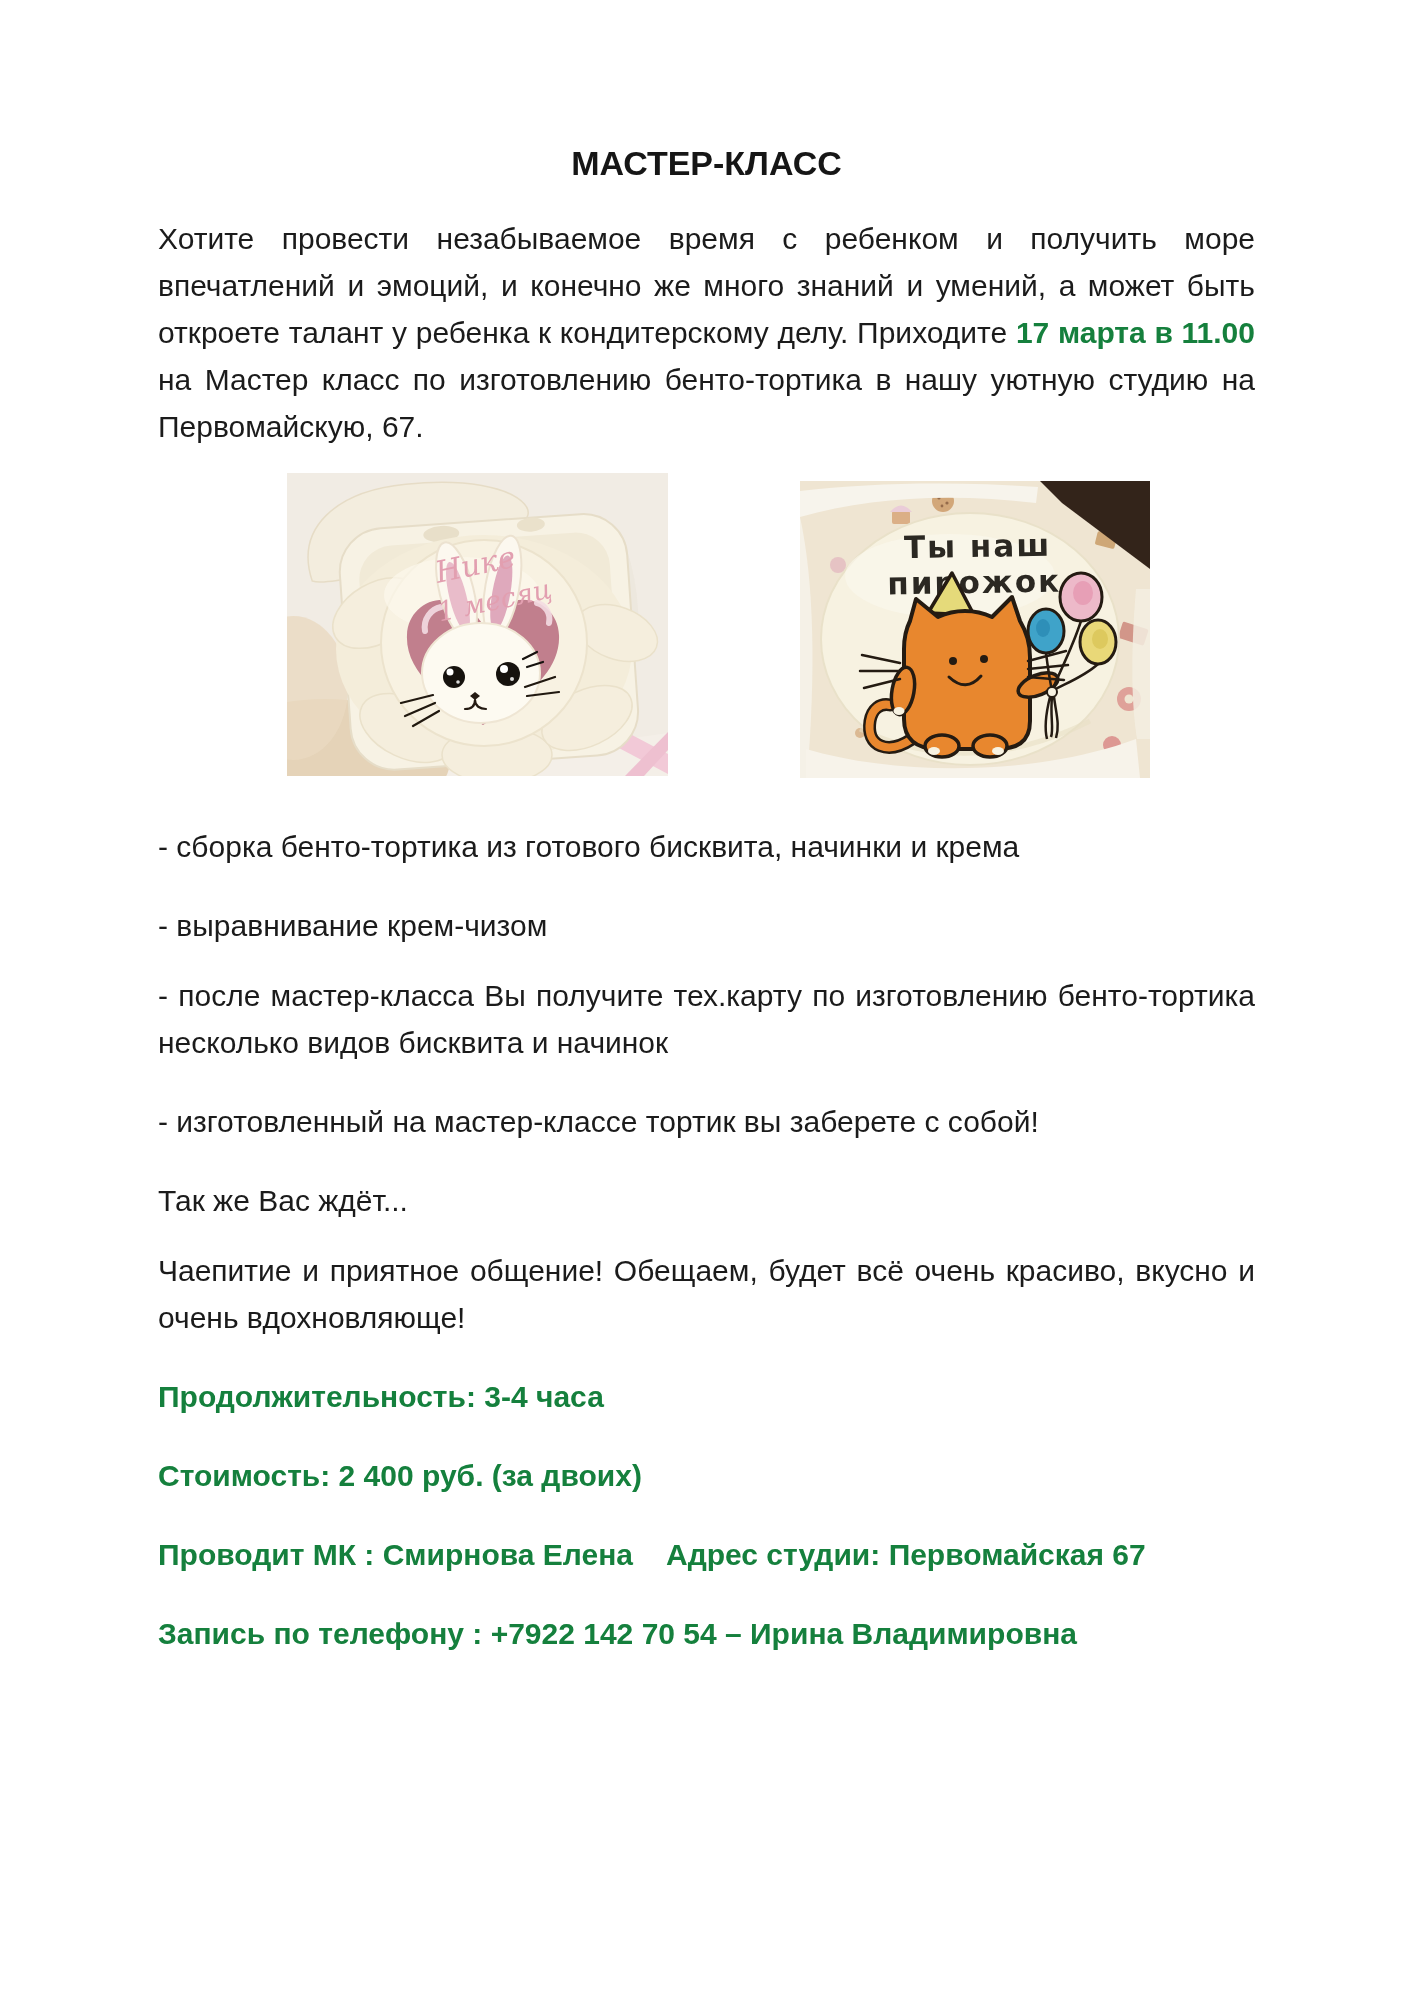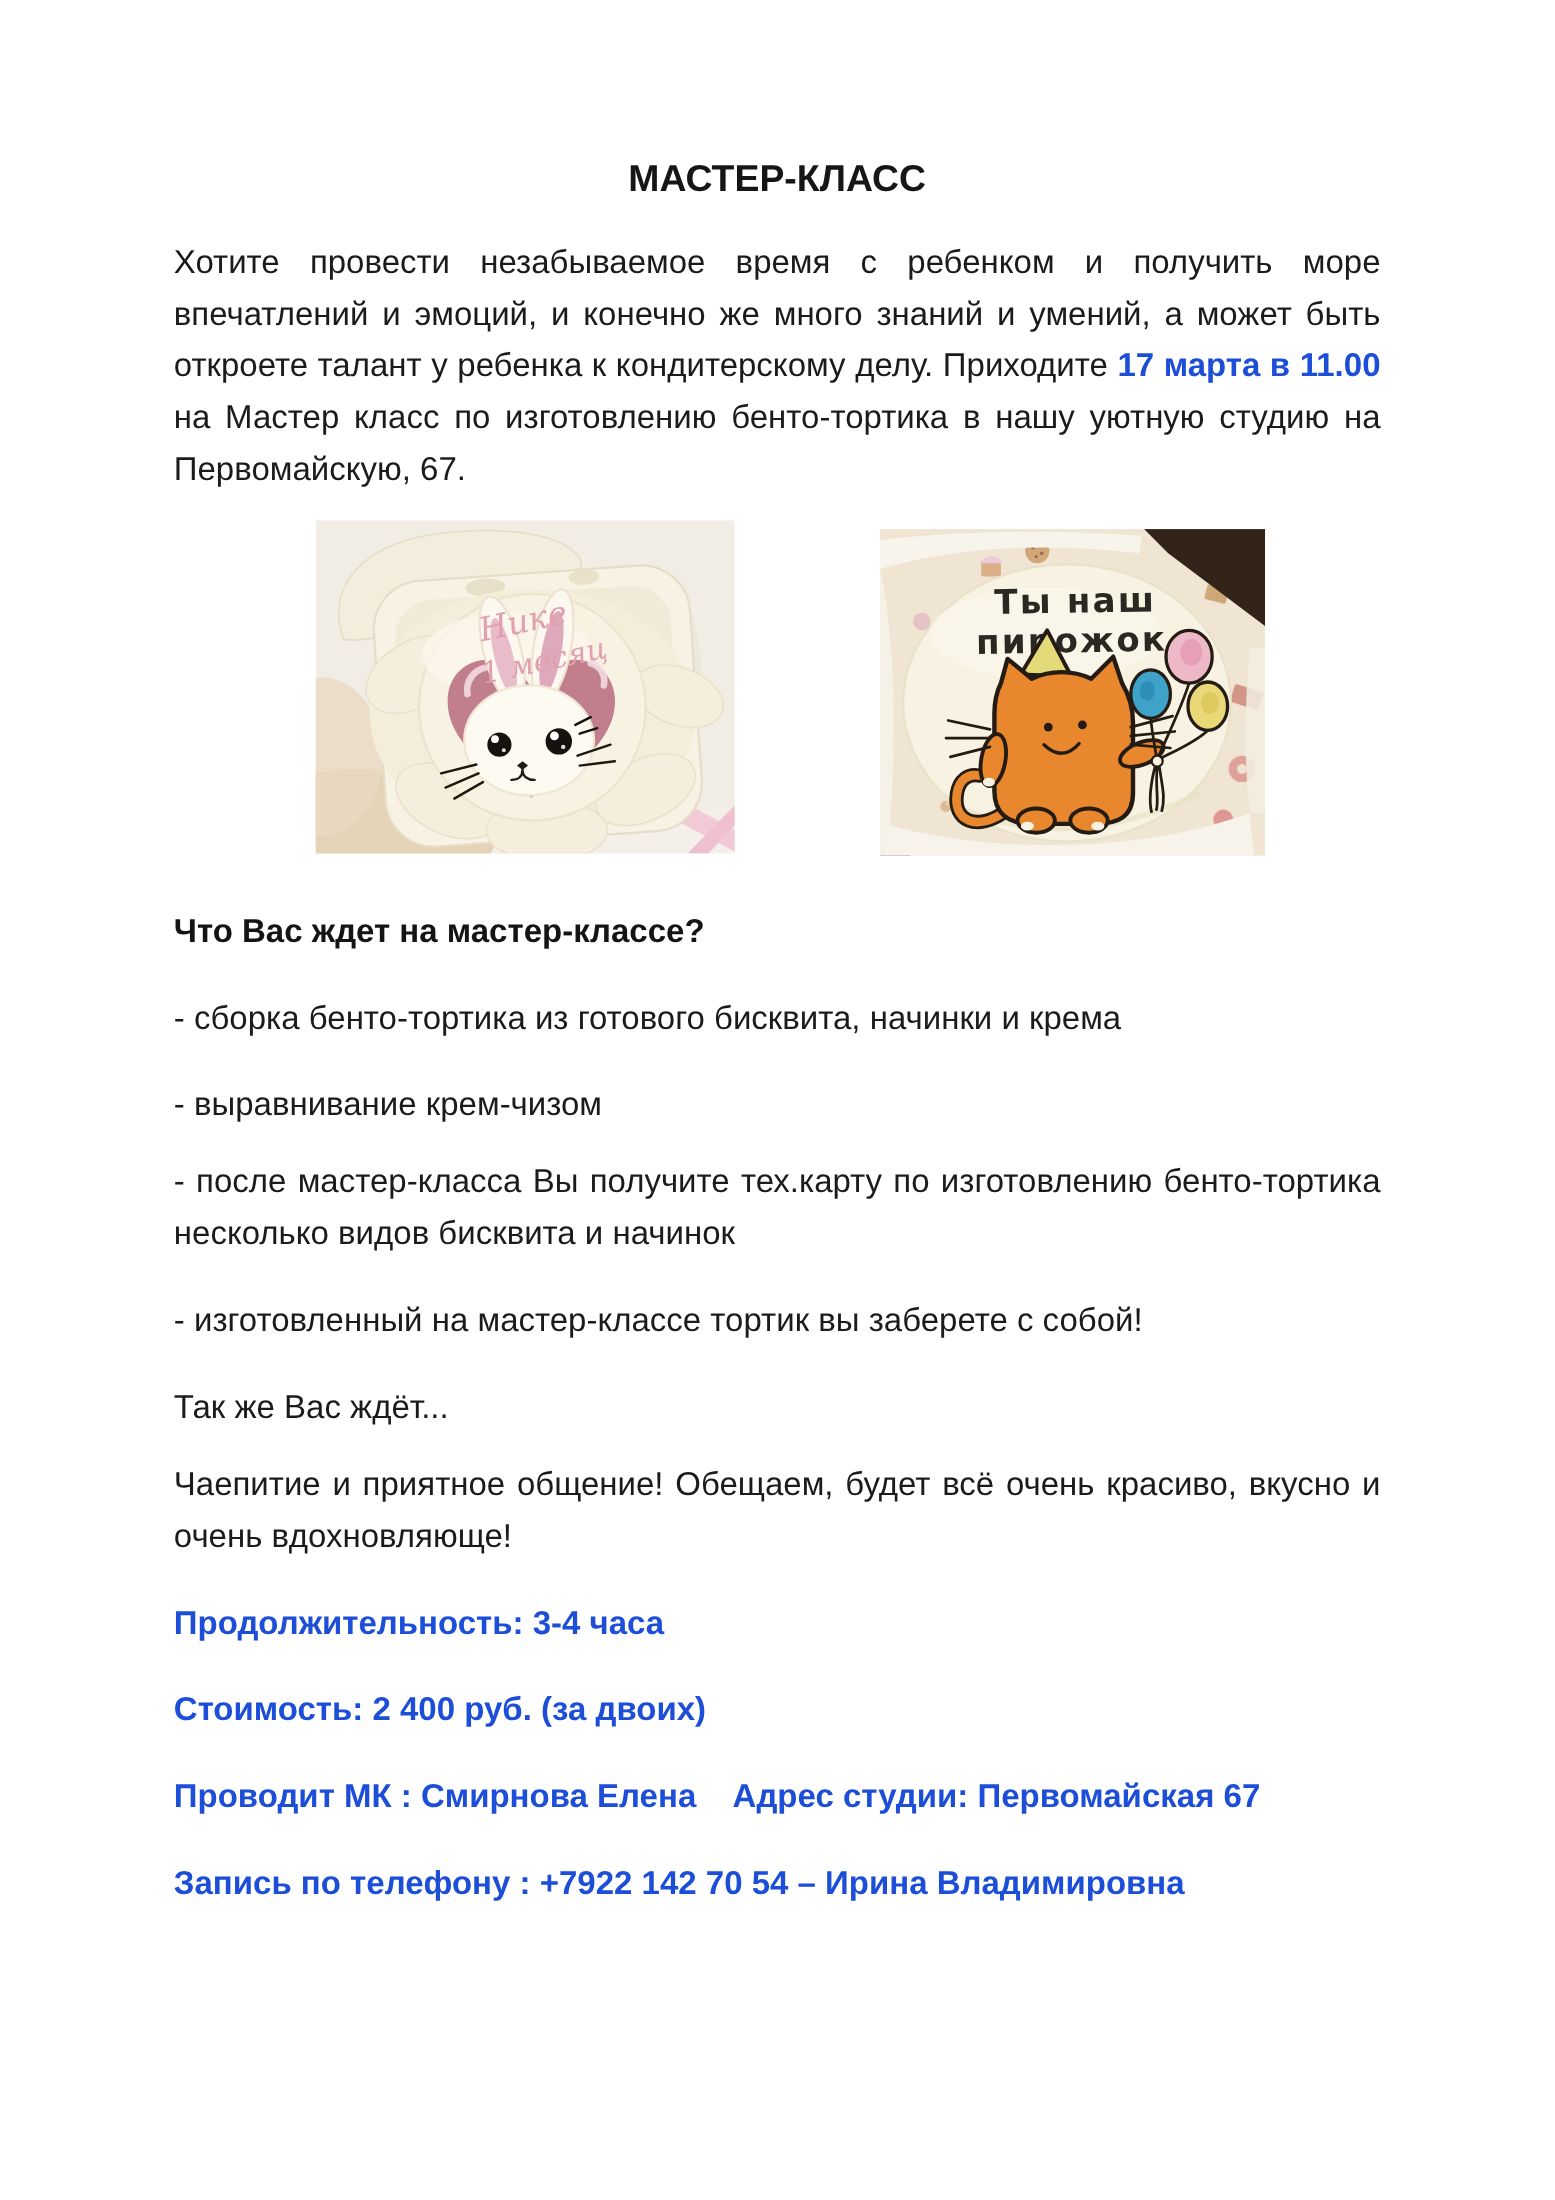--- a/index.html
+++ b/index.html
@@ -9,21 +9,21 @@
     -webkit-font-smoothing:antialiased;
   }
   .page{box-sizing:border-box;width:1414px;height:2000px;padding:140px 159px 0 158px;}
   .title,.subtitle{
     margin:0;text-align:center;font-weight:bold;font-size:34px;line-height:47px;color:#161616;
   }
   .title{margin-bottom:28px;}
   .subtitle{margin-bottom:28px;}
   p.body{font-size:30px;line-height:47px;margin:0 0 23px 0;text-align:justify;text-justify:inter-word;}
   p.left{text-align:left;margin-top:32px;}
-  .bold{font-weight:bold;color:#1d4ed8;}
+  .bold{font-weight:bold;color:#15803d;}
   .heading{font-weight:bold;font-size:30px;line-height:47px;margin:0 0 23px 0;color:#141414;}
   .photos{display:flex;align-items:flex-start;margin:0 0 45px 0;padding-left:129px;gap:132px;}
   .photo{display:block;flex:0 0 auto;}
   .photo-right{margin-top:8px;}
   .gap{margin-left:33px;}
   svg text{user-select:none;}
 </style>
 </head>
 <body>
 
@@ -157,21 +157,20 @@
         <ellipse cx="243" cy="147" rx="7" ry="9" fill="#2e8fb8"></ellipse>
         <ellipse cx="281" cy="116" rx="21" ry="24" fill="#edb9c9" stroke="#241b12" stroke-width="3"></ellipse>
         <ellipse cx="283" cy="112" rx="10" ry="12" fill="#e59ab3" opacity="0.85"></ellipse>
         <ellipse cx="298" cy="161" rx="18" ry="22" fill="#e9d878" stroke="#241b12" stroke-width="3"></ellipse>
         <ellipse cx="300" cy="158" rx="8" ry="10" fill="#ddc95e"></ellipse>
         <circle cx="252" cy="211" r="5" fill="#f7f2e1" stroke="#241b12" stroke-width="2"></circle>
       </g>
     </svg>
   </div>
 
-  <p class="heading">Что Вас ждет на мастер-классе?</p>
 
   <p class="body left">- сборка бенто-тортика из готового бисквита, начинки и крема</p>
   <p class="body left">- выравнивание крем-чизом</p>
   <p class="body">- после мастер-класса Вы получите тех.карту по изготовлению бенто-тортика несколько видов бисквита и начинок</p>
   <p class="body left">- изготовленный на мастер-классе тортик вы заберете с собой!</p>
 
   <p class="body left">Так же Вас ждёт...</p>
 
   <p class="body">Чаепитие и приятное общение! Обещаем, будет всё очень красиво, вкусно и очень вдохновляюще!</p>
 

